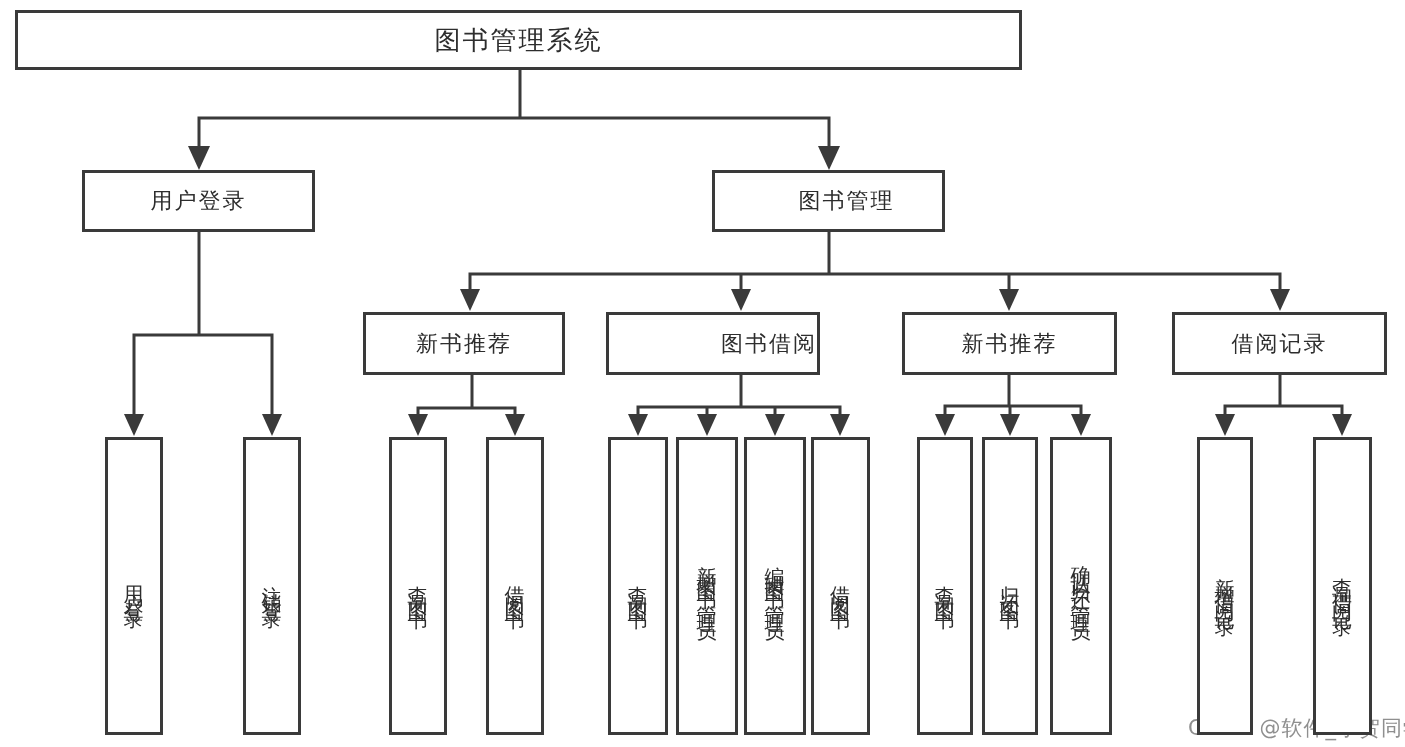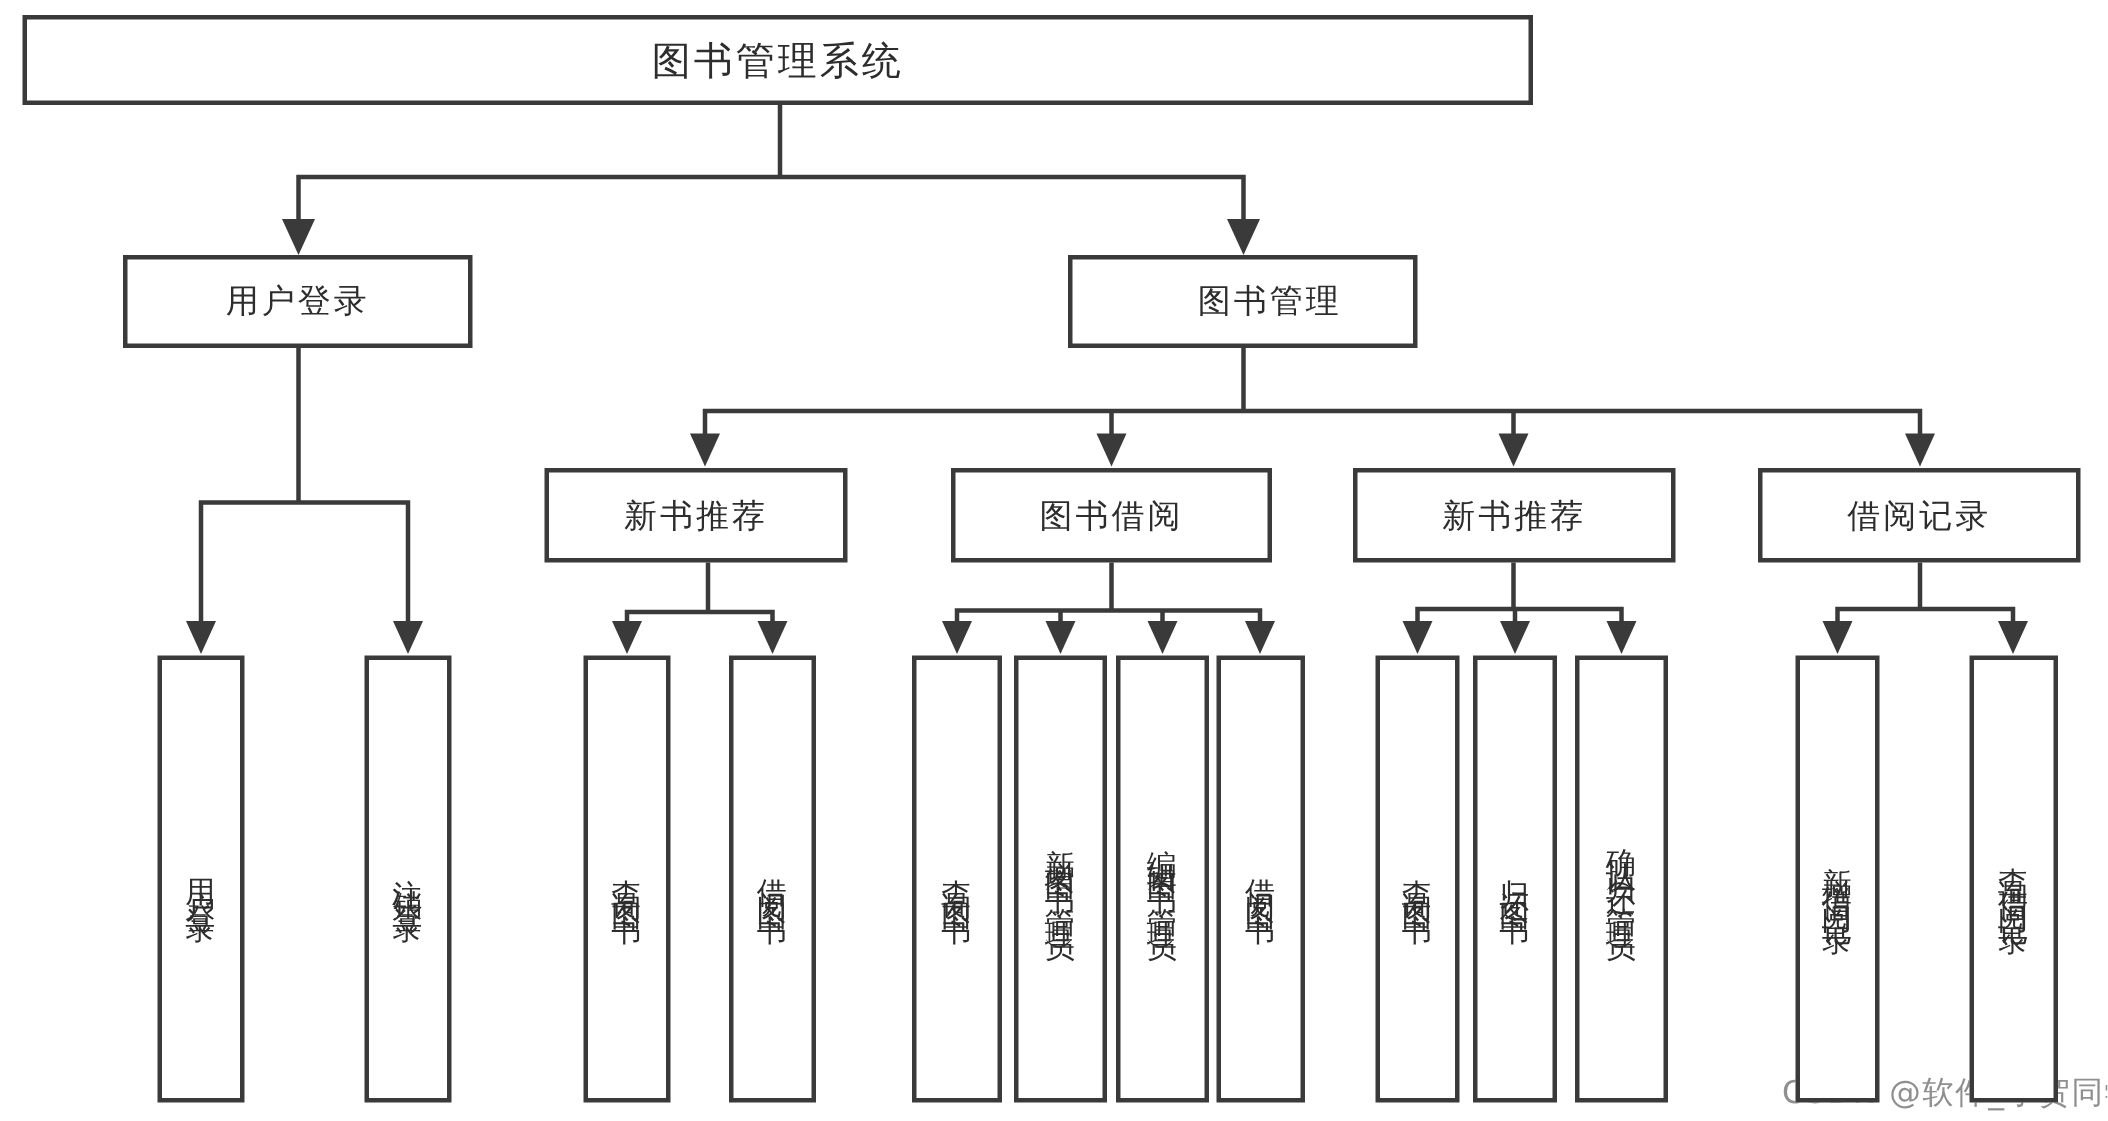--- a/index.html
+++ b/index.html
@@ -98,21 +98,21 @@
   <div class="box hbox" style="left:82px; top:170px; width:233px; height:62px;">
     <span>用户登录</span>
   </div>
   <div class="box hbox" style="left:712px; top:170px; width:233px; height:62px;padding-left:36px;">
     <span>图书管理</span>
   </div>
 
   <div class="box hbox" style="left:363px; top:312px; width:202px; height:63px;">
     <span>新书推荐</span>
   </div>
-  <div class="box hbox" style="left:634px; top:312px; width:214px; height:63px;">
+  <div class="box hbox" style="left:606px; top:312px; width:214px; height:63px;justify-content:flex-end;">
     <span>图书借阅</span>
   </div>
   <div class="box hbox" style="left:902px; top:312px; width:215px; height:63px;">
     <span>新书推荐</span>
   </div>
   <div class="box hbox" style="left:1172px; top:312px; width:215px; height:63px;">
     <span>借阅记录</span>
   </div>
 
   <div class="box leaf" style="left:105px; top:437px; width:58px; height:298px;">

